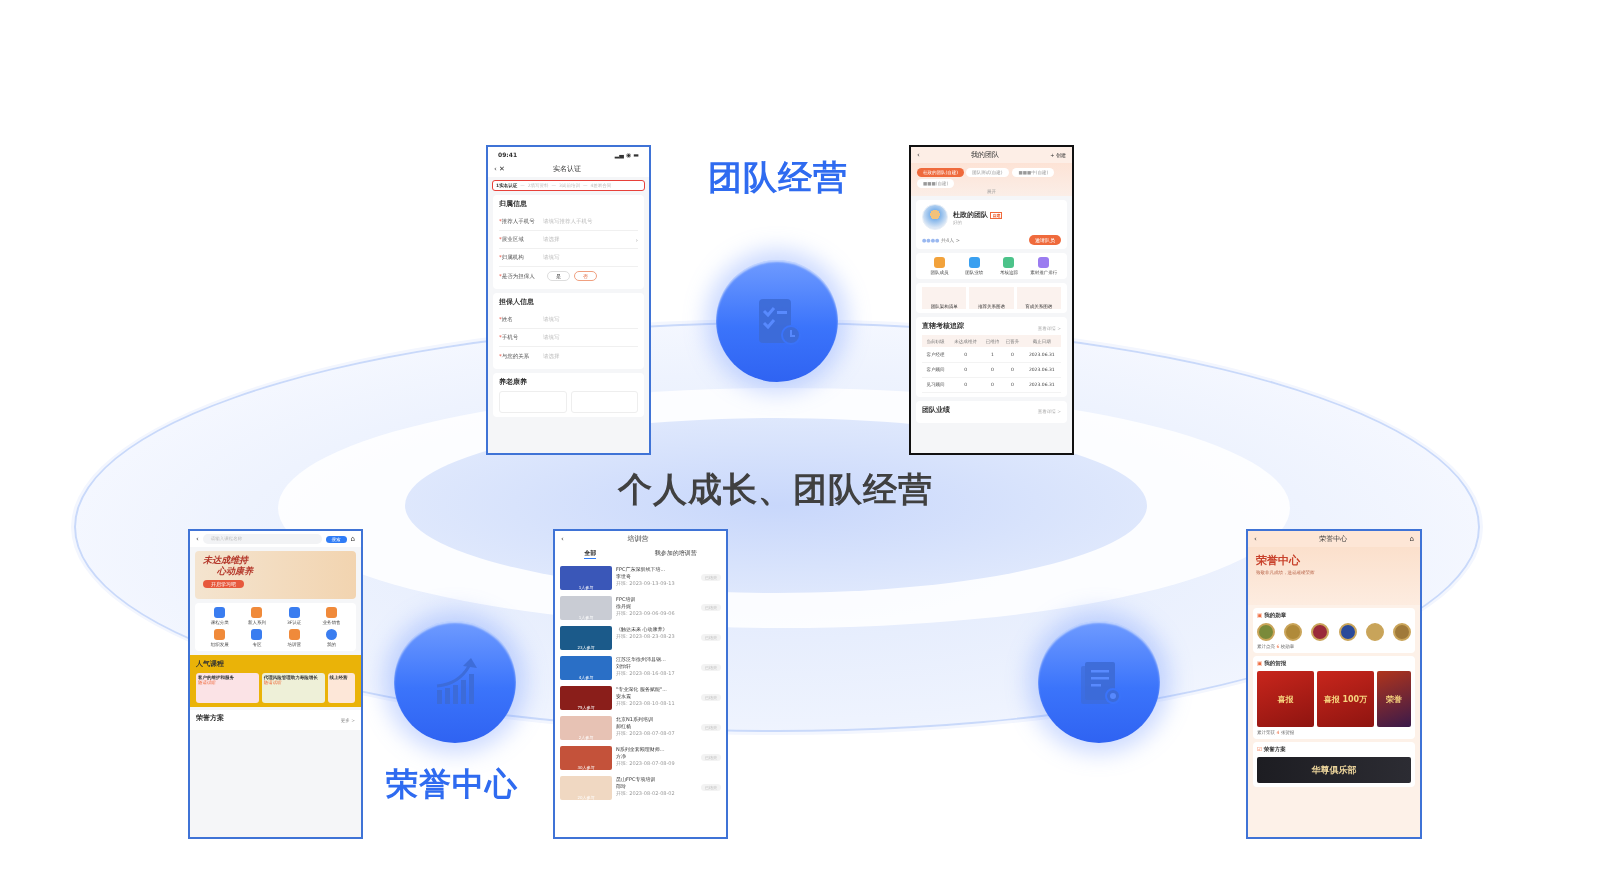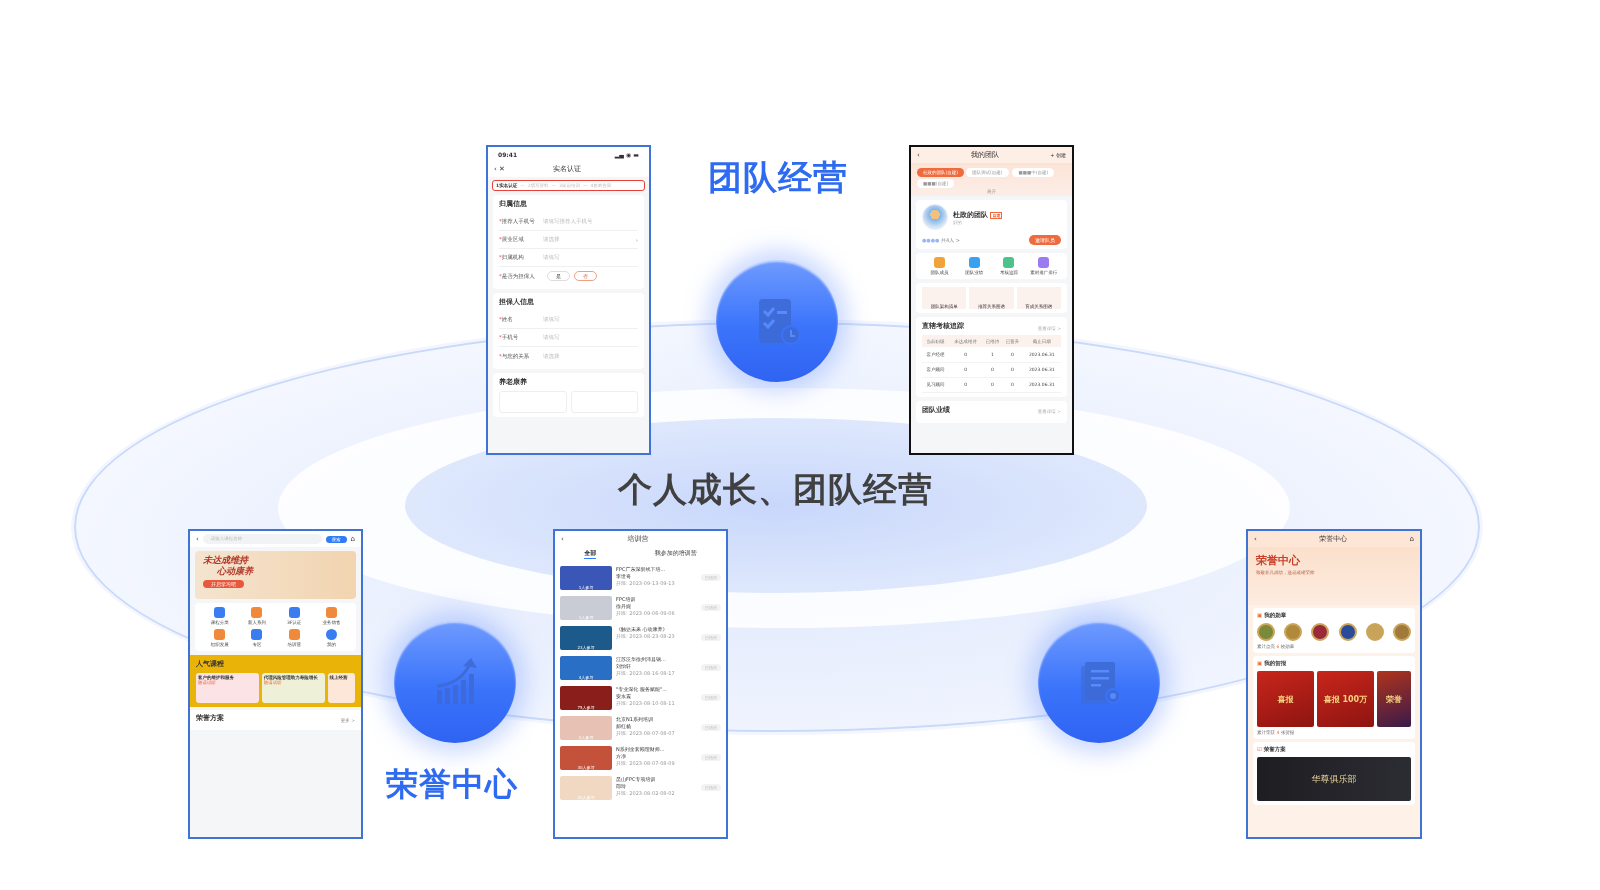--- a/index.html
+++ b/index.html
@@ -68,21 +68,21 @@
 .camp .st{font-size:4px;color:#bbb;background:#f3f3f3;border-radius:4px;padding:1px 4px;margin-top:8px}
 .honor-top{background:linear-gradient(180deg,#fbe0cc,#fdece0);padding:6px 8px;height:58px}
 .honor-top .big{font-size:11px;font-weight:bold;color:#c8402a}
 .honor-top .sub{font-size:4.5px;color:#b8654a;margin-top:2px}
 .sec{background:#fdf3ec;margin:3px 5px;border-radius:4px;padding:4px}
 .sec .st{font-size:5.5px;font-weight:bold;margin-bottom:4px}
 .medals{display:flex;justify-content:space-between}
 .medal{width:18px;height:18px;border-radius:50%;border:2px solid #caa55a}
 .cards{display:flex;gap:3px}
 .rcard{flex:1;height:56px;border-radius:2px;background:linear-gradient(160deg,#c8261c,#8e1410);color:#f6d47e;font-size:8px;font-weight:bold;display:flex;align-items:center;justify-content:center}
-.club{height:44px;background:linear-gradient(90deg,#1d1d22,#2c2c33);color:#e9d29a;font-size:9px;font-weight:normal;display:flex;align-items:center;justify-content:center;border-radius:2px}
+.club{height:26px;background:linear-gradient(90deg,#1d1d22,#2c2c33);color:#e9d29a;font-size:9px;font-weight:bold;display:flex;align-items:center;justify-content:center;border-radius:2px}
 .small{font-size:4.5px;color:#666;margin-top:3px}
 .hl{color:#ef6a3c}
 </style>
 </head>
 <body>
 
 <div class="stage">
   <div class="ring-outer"></div>
   <div class="ring-mid"></div>
   <div class="ring-inner"></div>

